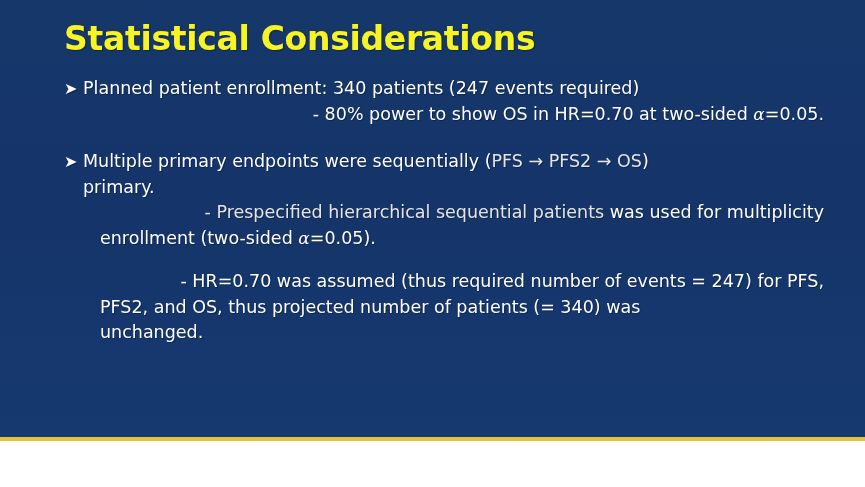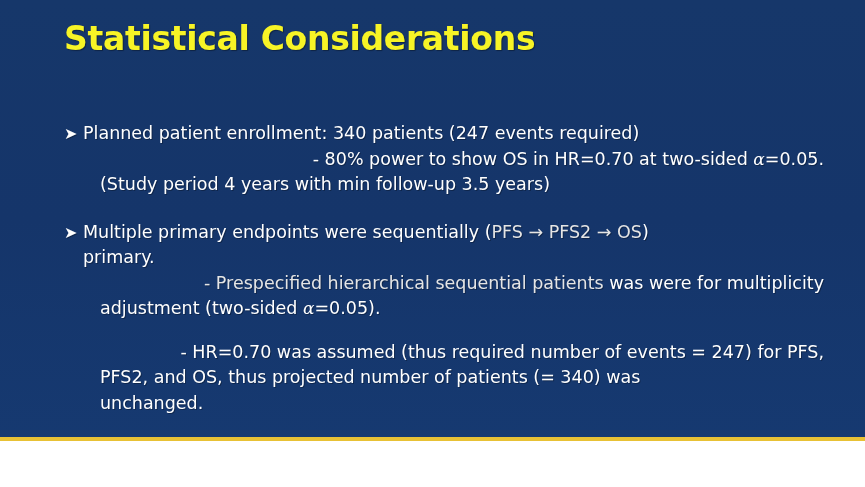--- a/index.html
+++ b/index.html
@@ -30,21 +30,20 @@
     color: #f7f426;
     letter-spacing: -0.3px;
     white-space: nowrap;
     text-shadow: 1px 1px 1px rgba(0,0,0,0.35);
   }
   #body-area {
     position: absolute;
     left: 64px;
     top: 76px;
     width: 760px;
-    margin-top: 45px;
   }
   .block { margin: 0; }
   .line {
     color: #ffffff;
     font-size: 17.5px;
     line-height: 25.5px;
     white-space: nowrap;
     text-shadow: 1px 1px 0 rgba(0,0,0,0.30);
   }
   .lvl1 { padding-left: 0px; text-indent: 0; }
@@ -90,28 +89,27 @@
 <div id="slide">
 
   <div id="slide-bg"></div>
 
   <div id="title">Statistical Considerations</div>
 
   <div id="body-area">
       <div class="block">
         <div class="line lvl1"><span class="bullet-arrow">➤</span><span>Planned patient enrollment:  340 patients (247 events required)</span></div>
         <div class="line lvl2"><span>- 80% power to show OS in HR=0.70 at two-sided </span><span class="alpha">α</span><span>=0.05.</span></div>
-        <div class="line lvl2b"><span>(Study period 4 years with min follow-up 3.5 years)</span></div>
       </div>
       <div class="gap-md"></div>
       <div class="block">
         <div class="line lvl1"><span class="bullet-arrow">➤</span><span>Multiple primary endpoints were sequentially (</span><span class="yellow">PFS → PFS2 → OS</span><span>)</span></div>
         <div class="line lvl1cont"><span>primary.</span></div>
-        <div class="line lvl2"><span class="yellow">- Prespecified hierarchical sequential patients</span><span> was were for multiplicity</span></div>
-        <div class="line lvl2b"><span>adjustment (two-sided </span><span class="alpha">α</span><span>=0.05).</span></div>
+        <div class="line lvl2"><span class="yellow">- Prespecified hierarchical sequential patients</span><span> was used for multiplicity</span></div>
+        <div class="line lvl2b"><span>enrollment (two-sided </span><span class="alpha">α</span><span>=0.05).</span></div>
       </div>
       <div class="gap-sm"></div>
       <div class="block">
         <div class="line lvl2"><span>- HR=0.70 was assumed (thus required number of events = 247) for PFS,</span></div>
         <div class="line lvl2b"><span>PFS2, and OS, thus projected number of patients (= 340) was</span></div>
         <div class="line lvl2b"><span>unchanged.</span></div>
       </div>
     </div>
 
   <div id="gold-rule"></div>

